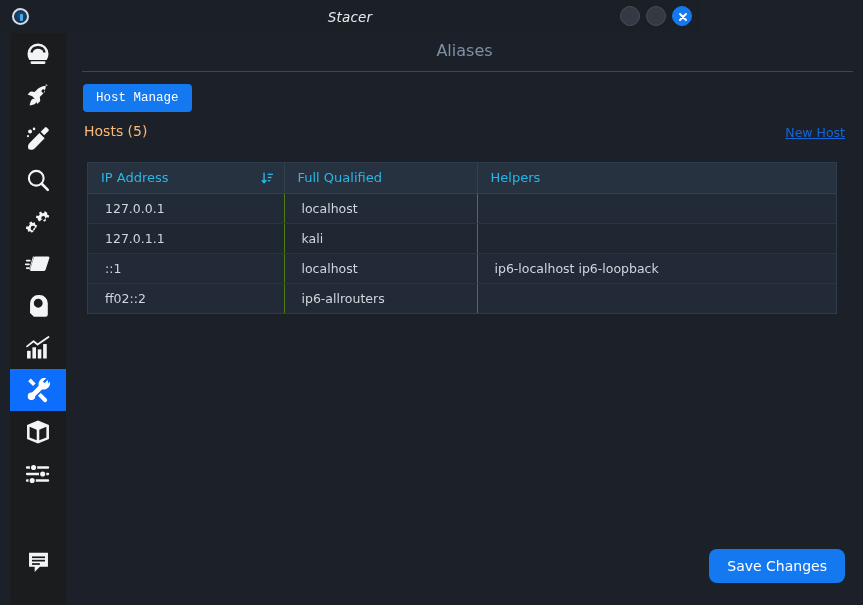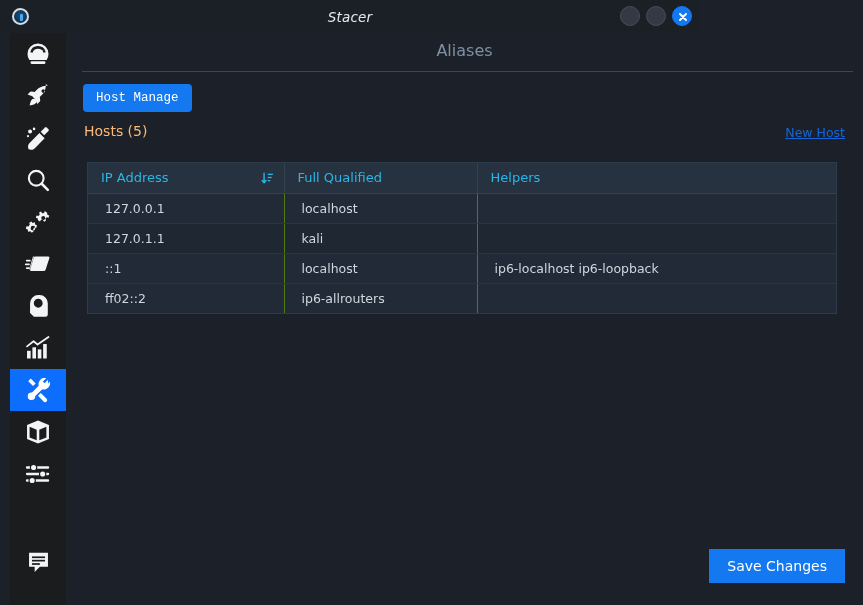--- a/index.html
+++ b/index.html
@@ -137,21 +137,21 @@
     white-space: nowrap; overflow: hidden;
   }
   td:last-child { border-right: none; }
   tr:last-child td { border-bottom: none; }
   tr.alt td { background: #212a36; }
 
   
   .save-changes {
     position: absolute; right: 18px; bottom: 22px;
     background: #1478f0; color: #ffffff;
-    border: none; border-radius: 0;
+    border: none; border-radius: 8px;
     padding: 9px 18px;
     font-family: inherit; font-size: 14px;
     cursor: pointer;
   }
 </style>
 </head>
 <body>
 
 <div id="app">
 

